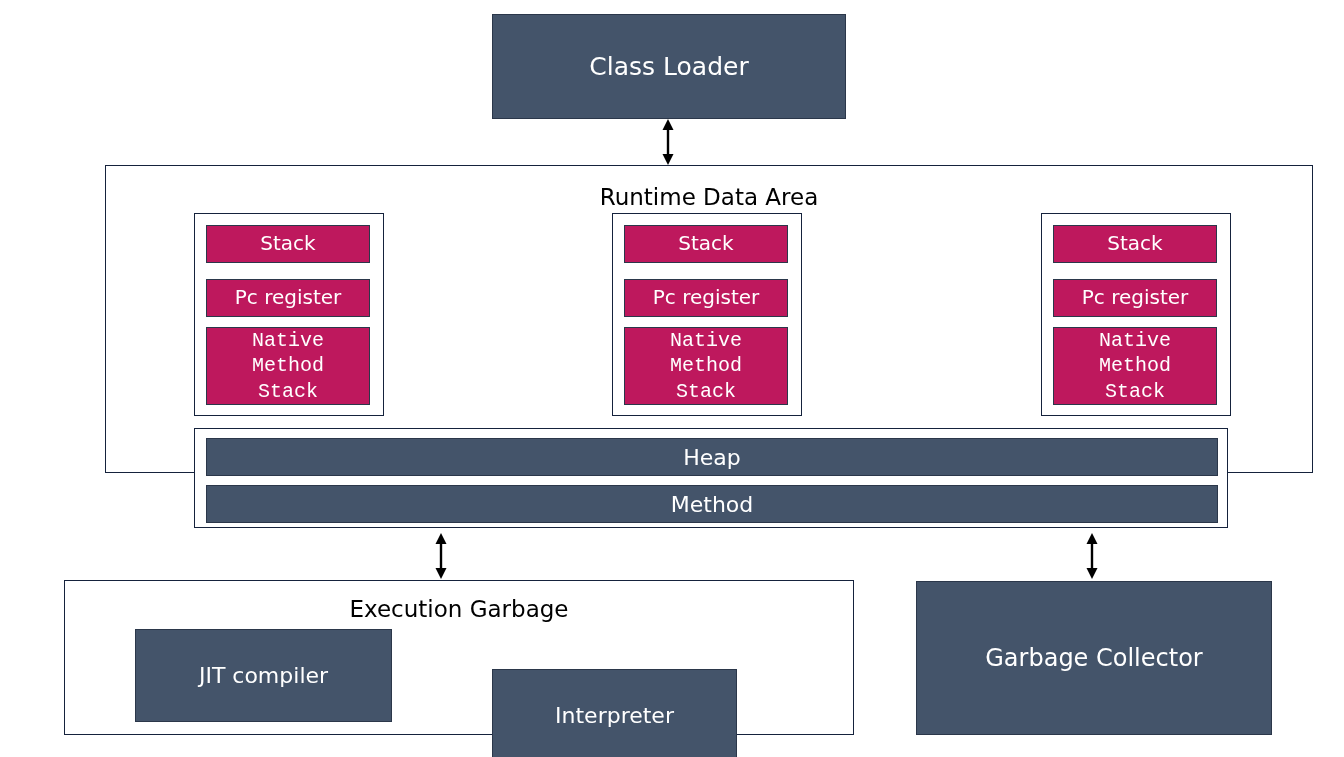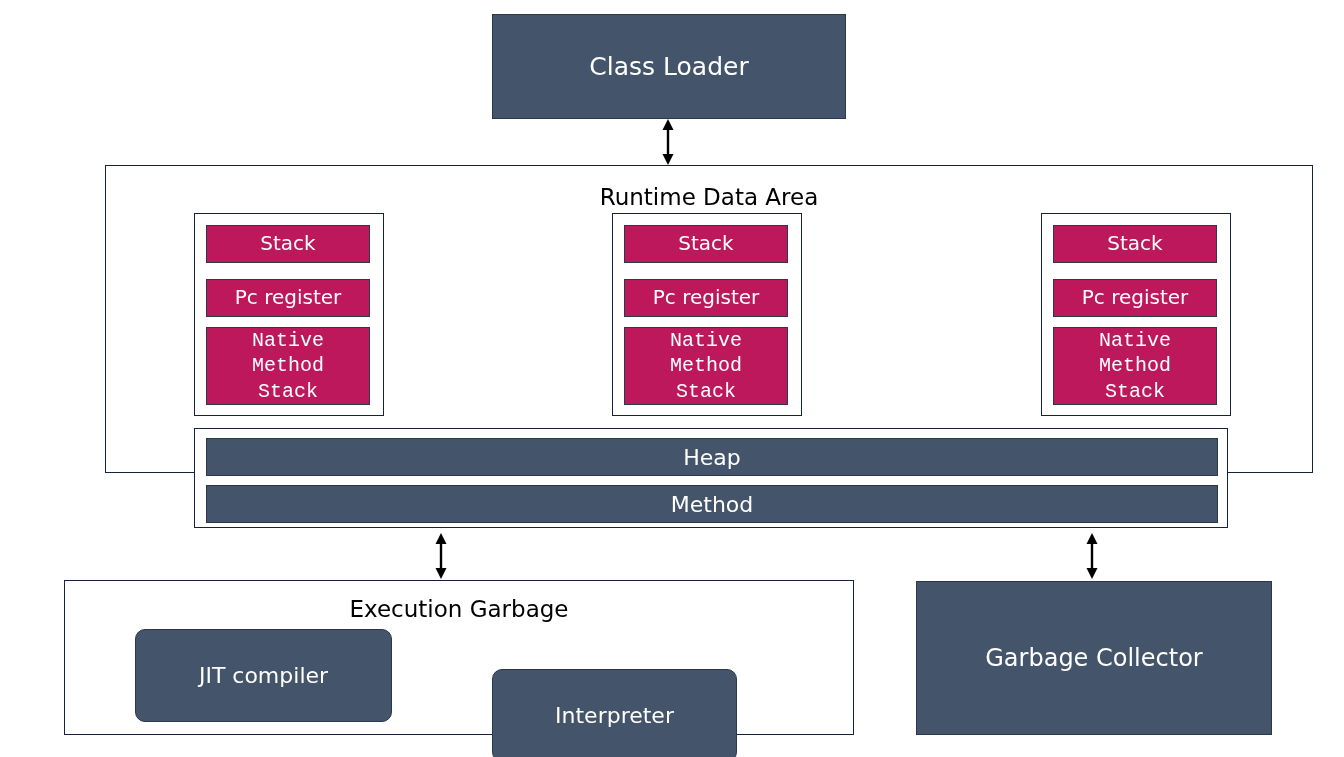--- a/index.html
+++ b/index.html
@@ -140,21 +140,20 @@
   }
   #execution-engine-title {
     top: 15px;
     font-size: 23px;
   }
   .engine-cell {
     position: absolute;
     top: 48px;
     height: 93px;
     font-size: 22px;
-    border-radius: 10px;
   }
   #jit-compiler  { left: 70px;  width: 257px; }
   #interpreter   { left: 427px; width: 245px; margin-top: 40px; }
 
   
   #garbage-collector {
     left: 916px;
     top: 581px;
     width: 356px;
     height: 154px;

